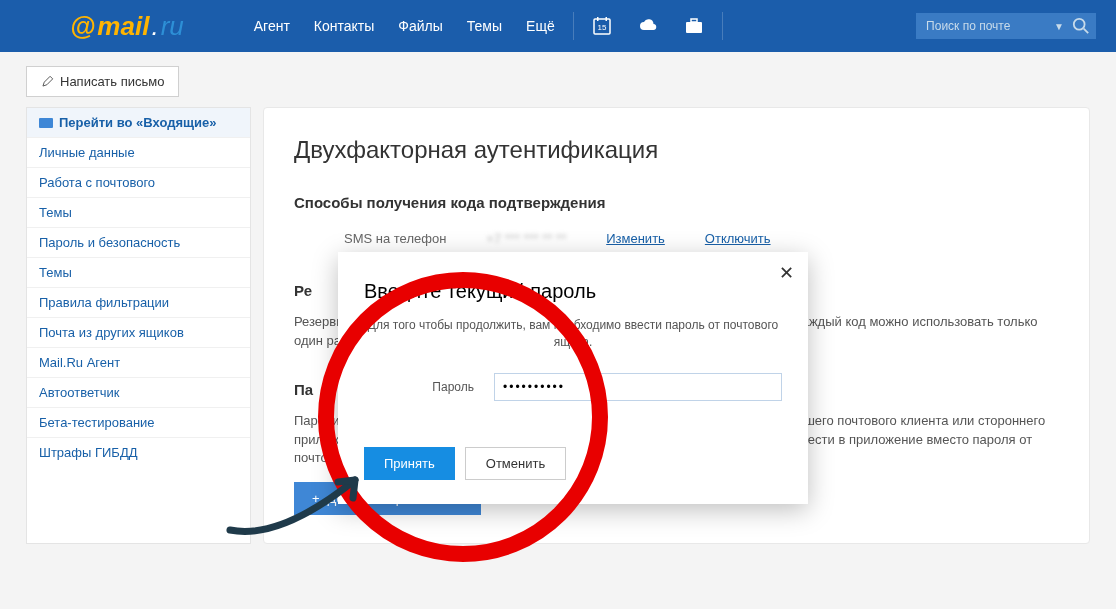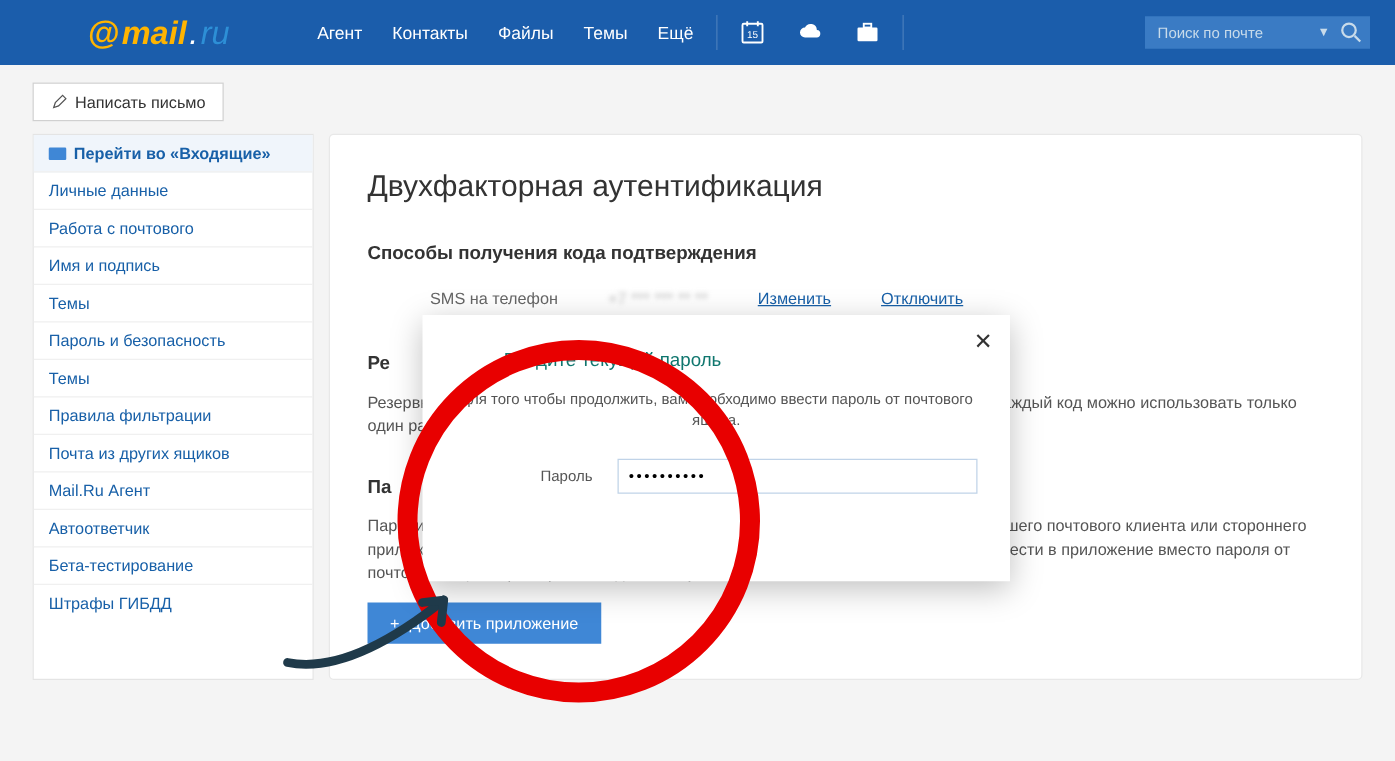--- a/index.html
+++ b/index.html
@@ -38,21 +38,21 @@
 .method-row .val { color: #bbb; filter: blur(2px); }
 .method-row a { color: #1860a8; text-decoration: underline; cursor: pointer; }
 .section-spacer { height: 30px; }
 .body-text { color: #555; font-size: 13px; line-height: 1.45; }
 .add-app-btn { background: #3f87d6; color: #fff; border: none; padding: 9px 18px; font-size: 13px; cursor: pointer; display: flex; align-items: center; gap: 8px; margin-top: 14px; }
 
 
 .overlay { position: absolute; left: 0; right: 0; top: 0; bottom: 0; background: rgba(0,0,0,0); }
 .modal { position: absolute; left: 338px; top: 252px; width: 470px; background: #fff; box-shadow: 0 6px 24px rgba(0,0,0,0.25); padding: 28px 26px 24px; }
 .modal-close { position: absolute; top: 10px; right: 14px; font-size: 18px; color: #333; cursor: pointer; }
-.modal h3 { font-size: 15px; font-weight: normal; color: #0f766e; margin-bottom: 14px; margin-left: 39px; }
+.modal h3 { font-size: 20px; font-weight: normal; color: #000000; margin-bottom: 14px; }
 .modal p { font-size: 12px; color: #555; line-height: 1.4; margin-bottom: 22px; text-align: center; }
 .modal .field-row { display: flex; align-items: center; gap: 20px; margin-bottom: 46px; }
 .modal .field-label { width: 110px; text-align: right; color: #555; font-size: 12px; }
 .modal .pw-input { flex: 1; border: 1px solid #c0d3e8; padding: 6px 8px; font-size: 12px; letter-spacing: 2px; }
 .modal .btn-row { display: flex; gap: 10px; }
 .modal .btn-primary { background: #168de2; color: #fff; border: none; padding: 8px 20px; font-size: 13px; cursor: pointer; }
 .modal .btn-secondary { background: #fff; color: #333; border: 1px solid #ccc; padding: 8px 20px; font-size: 13px; cursor: pointer; }
 
 
 .red-ring { position: absolute; left: 318px; top: 272px; width: 290px; height: 290px; border: 16px solid #e80000; border-radius: 50%; pointer-events: none; }
@@ -112,21 +112,20 @@
 </div>
 
 <div class="layout">
   <div class="sidebar">
     <a class="side-item inbox">
         <span class="envelope-icon"></span>
         <span>Перейти во «Входящие»</span>
       </a>
     <a class="side-item">Личные данные</a>
     <a class="side-item">Работа с почтового</a>
-    <a class="side-item">Имя и подпись</a>
     <a class="side-item">Темы</a>
     <a class="side-item">Пароль и безопасность</a>
     <a class="side-item">Темы</a>
     <a class="side-item">Правила фильтрации</a>
     <a class="side-item">Почта из других ящиков</a>
     <a class="side-item">Mail.Ru Агент</a>
     <a class="side-item">Автоответчик</a>
     <a class="side-item">Бета-тестирование</a>
     <a class="side-item">Штрафы ГИБДД</a>
   </div>
@@ -155,19 +154,23 @@
 
 <div class="overlay"></div>
 <div class="modal">
   <span class="modal-close">✕</span>
   <h3>Введите текущий пароль</h3>
   <p>Для того чтобы продолжить, вам необходимо ввести пароль от почтового ящика.</p>
   <div class="field-row">
     <span class="field-label">Пароль</span>
     <input type="text" class="pw-input" value="••••••••••" style="">
   </div>
+  <div class="btn-row">
+    <button class="btn-primary">Принять</button>
+    <button class="btn-secondary">Отменить</button>
+  </div>
 </div>
 
 <div class="red-ring"></div>
 <svg class="arrow-svg" viewBox="0 0 162 75">
   <path d="M10 60 Q 60 70 135 10" fill="none" stroke="#1f3a4a" stroke-width="7" stroke-linecap="round"></path>
   <path d="M135 10 L118 12 M135 10 L133 28" fill="none" stroke="#1f3a4a" stroke-width="7" stroke-linecap="round"></path>
 </svg>
 
 </body></html>

